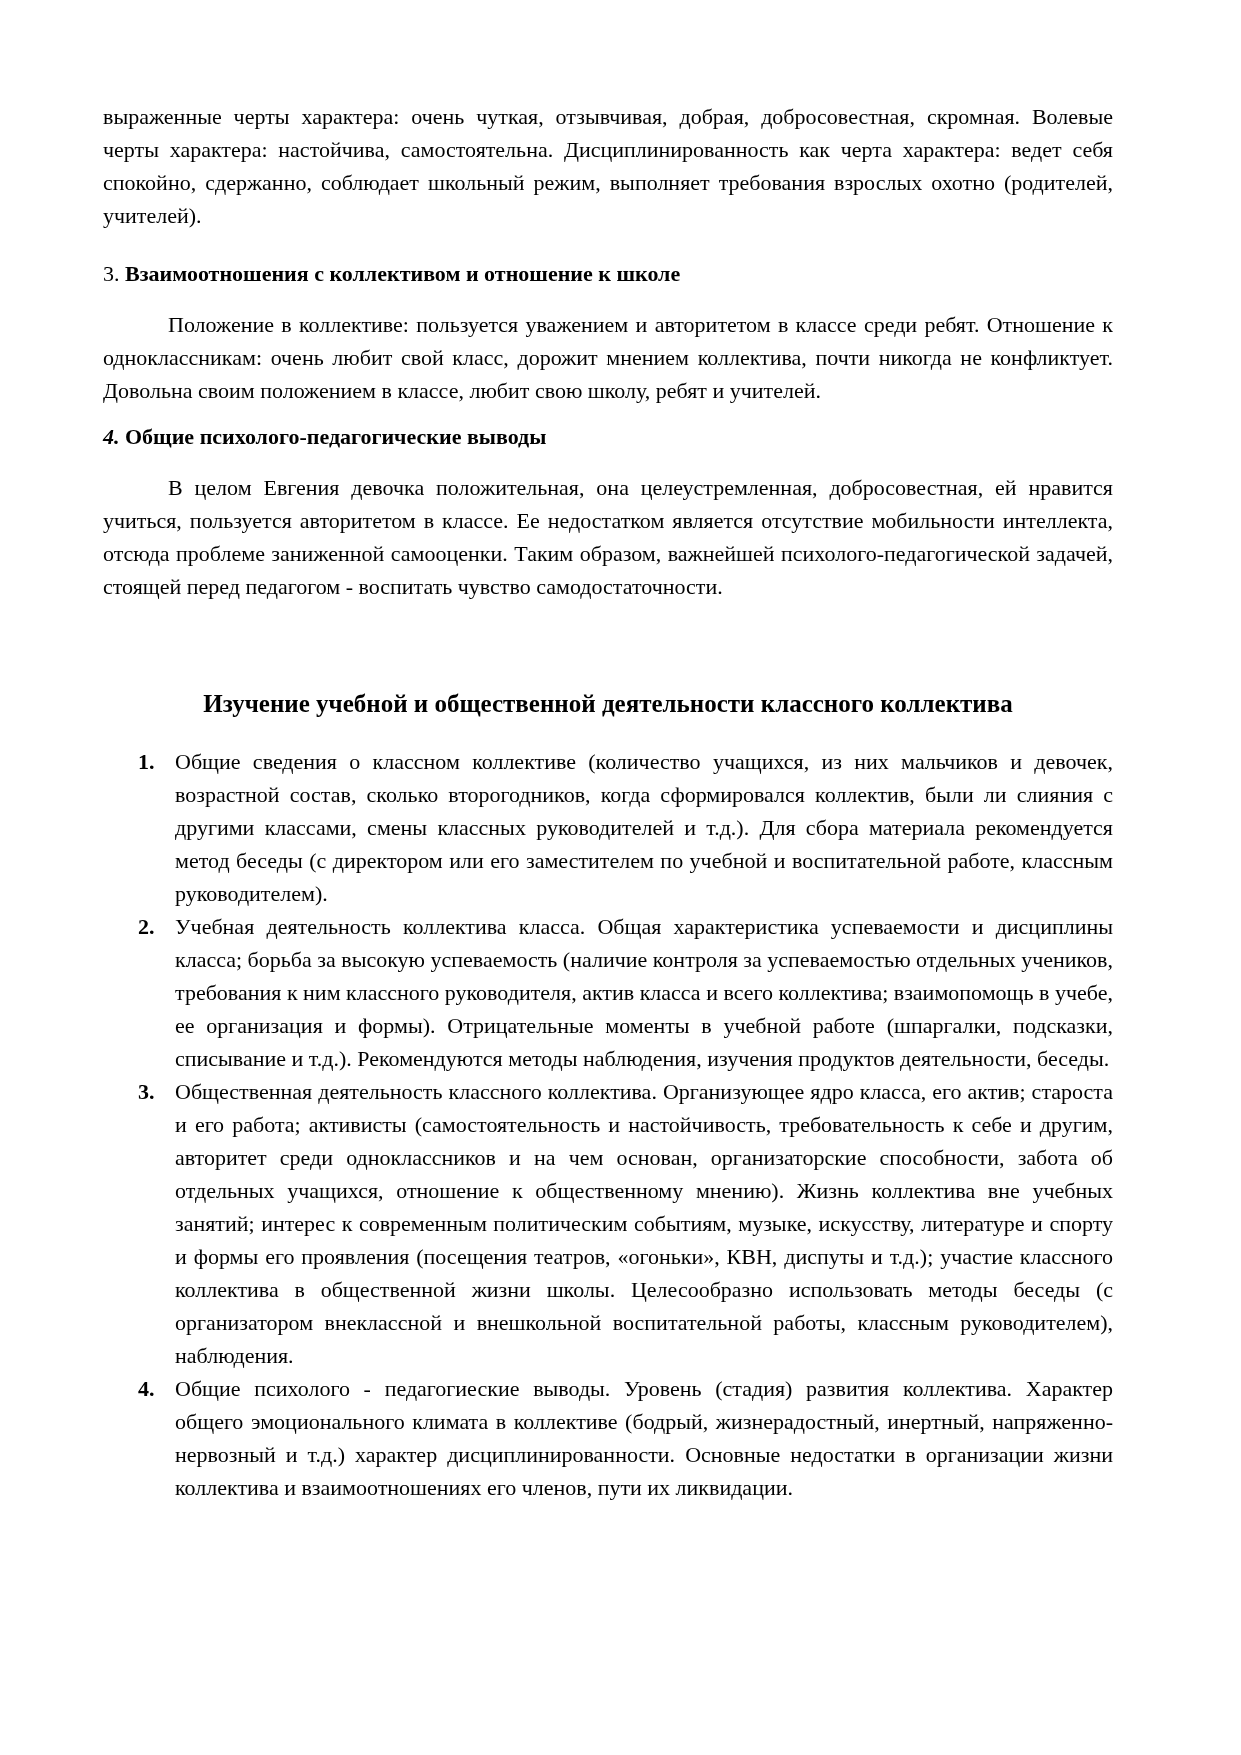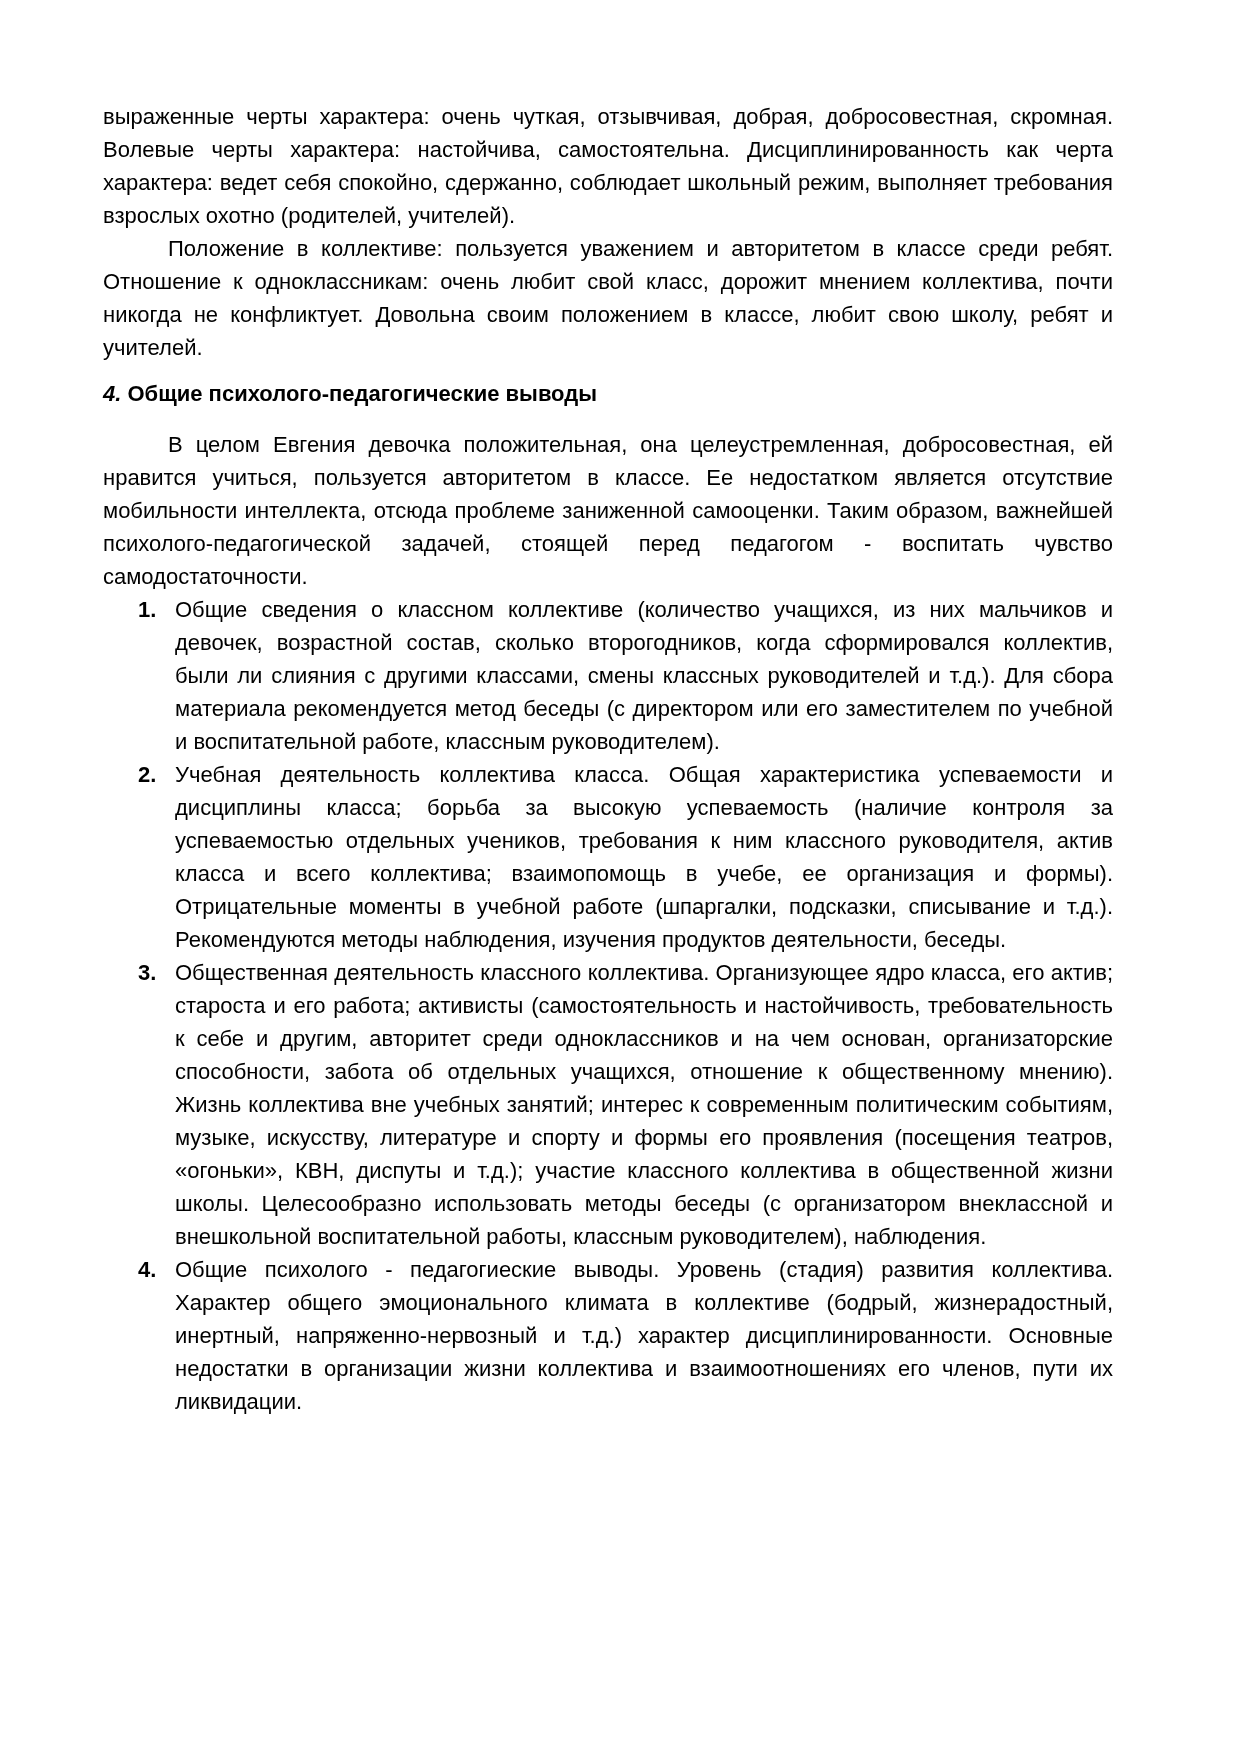--- a/index.html
+++ b/index.html
@@ -8,21 +8,21 @@
     background: #ffffff;
   }
   .page {
     position: relative;
     width: 1241px;
     min-height: 1755px;
     background: #ffffff;
     box-sizing: border-box;
     padding: 100px 128px 60px 103px;
     color: #000000;
-    font-family: Liberation Sans, sans-serif;
+    font-family: Liberation Serif, serif;
     font-size: 22px;
     line-height: 33px;
   }
   .body-text {
     margin: 0;
     text-align: justify;
   }
   .indented {
     text-indent: 65px;
   }
@@ -72,30 +72,35 @@
     font-weight: bold;
   }
 </style>
 </head>
 <body>
 
 <div class="page">
 
   <p class="body-text">выраженные черты характера: очень чуткая, отзывчивая, добрая, добросовестная, скромная. Волевые черты характера: настойчива, самостоятельна. Дисциплинированность как черта характера: ведет себя спокойно, сдержанно, соблюдает школьный режим, выполняет требования взрослых охотно (родителей, учителей).</p>
 
+  <h3 class="heading heading-3">
+    <span class="num-regular">3.</span>
+    <span class="title-bold">Взаимоотношения с коллективом и отношение к школе</span>
+  </h3>
 
   <p class="body-text indented">Положение в коллективе: пользуется уважением и авторитетом в классе среди ребят. Отношение к одноклассникам: очень любит свой класс, дорожит мнением коллектива, почти никогда не конфликтует. Довольна своим положением в классе, любит свою школу, ребят и учителей.</p>
 
   <h3 class="heading heading-4">
     <span class="num-italic">4.</span>
     <span class="title-bold">Общие психолого-педагогические выводы</span>
   </h3>
 
   <p class="body-text indented">В целом Евгения девочка положительная, она целеустремленная, добросовестная, ей нравится учиться, пользуется авторитетом в классе. Ее недостатком является отсутствие мобильности интеллекта, отсюда проблеме заниженной самооценки. Таким образом, важнейшей психолого-педагогической задачей, стоящей перед педагогом - воспитать чувство самодостаточности.</p>
 
+  <h2 class="center-heading">Изучение учебной и общественной деятельности классного коллектива</h2>
 
   <ol class="study-list">
     <li class="list-item">
       <span class="list-num">1.</span>
       <span>Общие сведения о классном коллективе (количество учащихся, из них мальчиков и девочек, возрастной состав, сколько второгодников, когда сформировался коллектив, были ли слияния с другими классами, смены классных руководителей и т.д.). Для сбора материала рекомендуется метод беседы (с директором или его заместителем по учебной и воспитательной работе, классным руководителем).</span>
     </li>
     <li class="list-item">
       <span class="list-num">2.</span>
       <span>Учебная деятельность коллектива класса. Общая характеристика успеваемости и дисциплины класса; борьба за высокую успеваемость (наличие контроля за успеваемостью отдельных учеников, требования к ним классного руководителя, актив класса и всего коллектива; взаимопомощь в учебе, ее организация и формы). Отрицательные моменты в учебной работе (шпаргалки, подсказки, списывание и т.д.). Рекомендуются методы наблюдения, изучения продуктов  деятельности, беседы.</span>
     </li>

